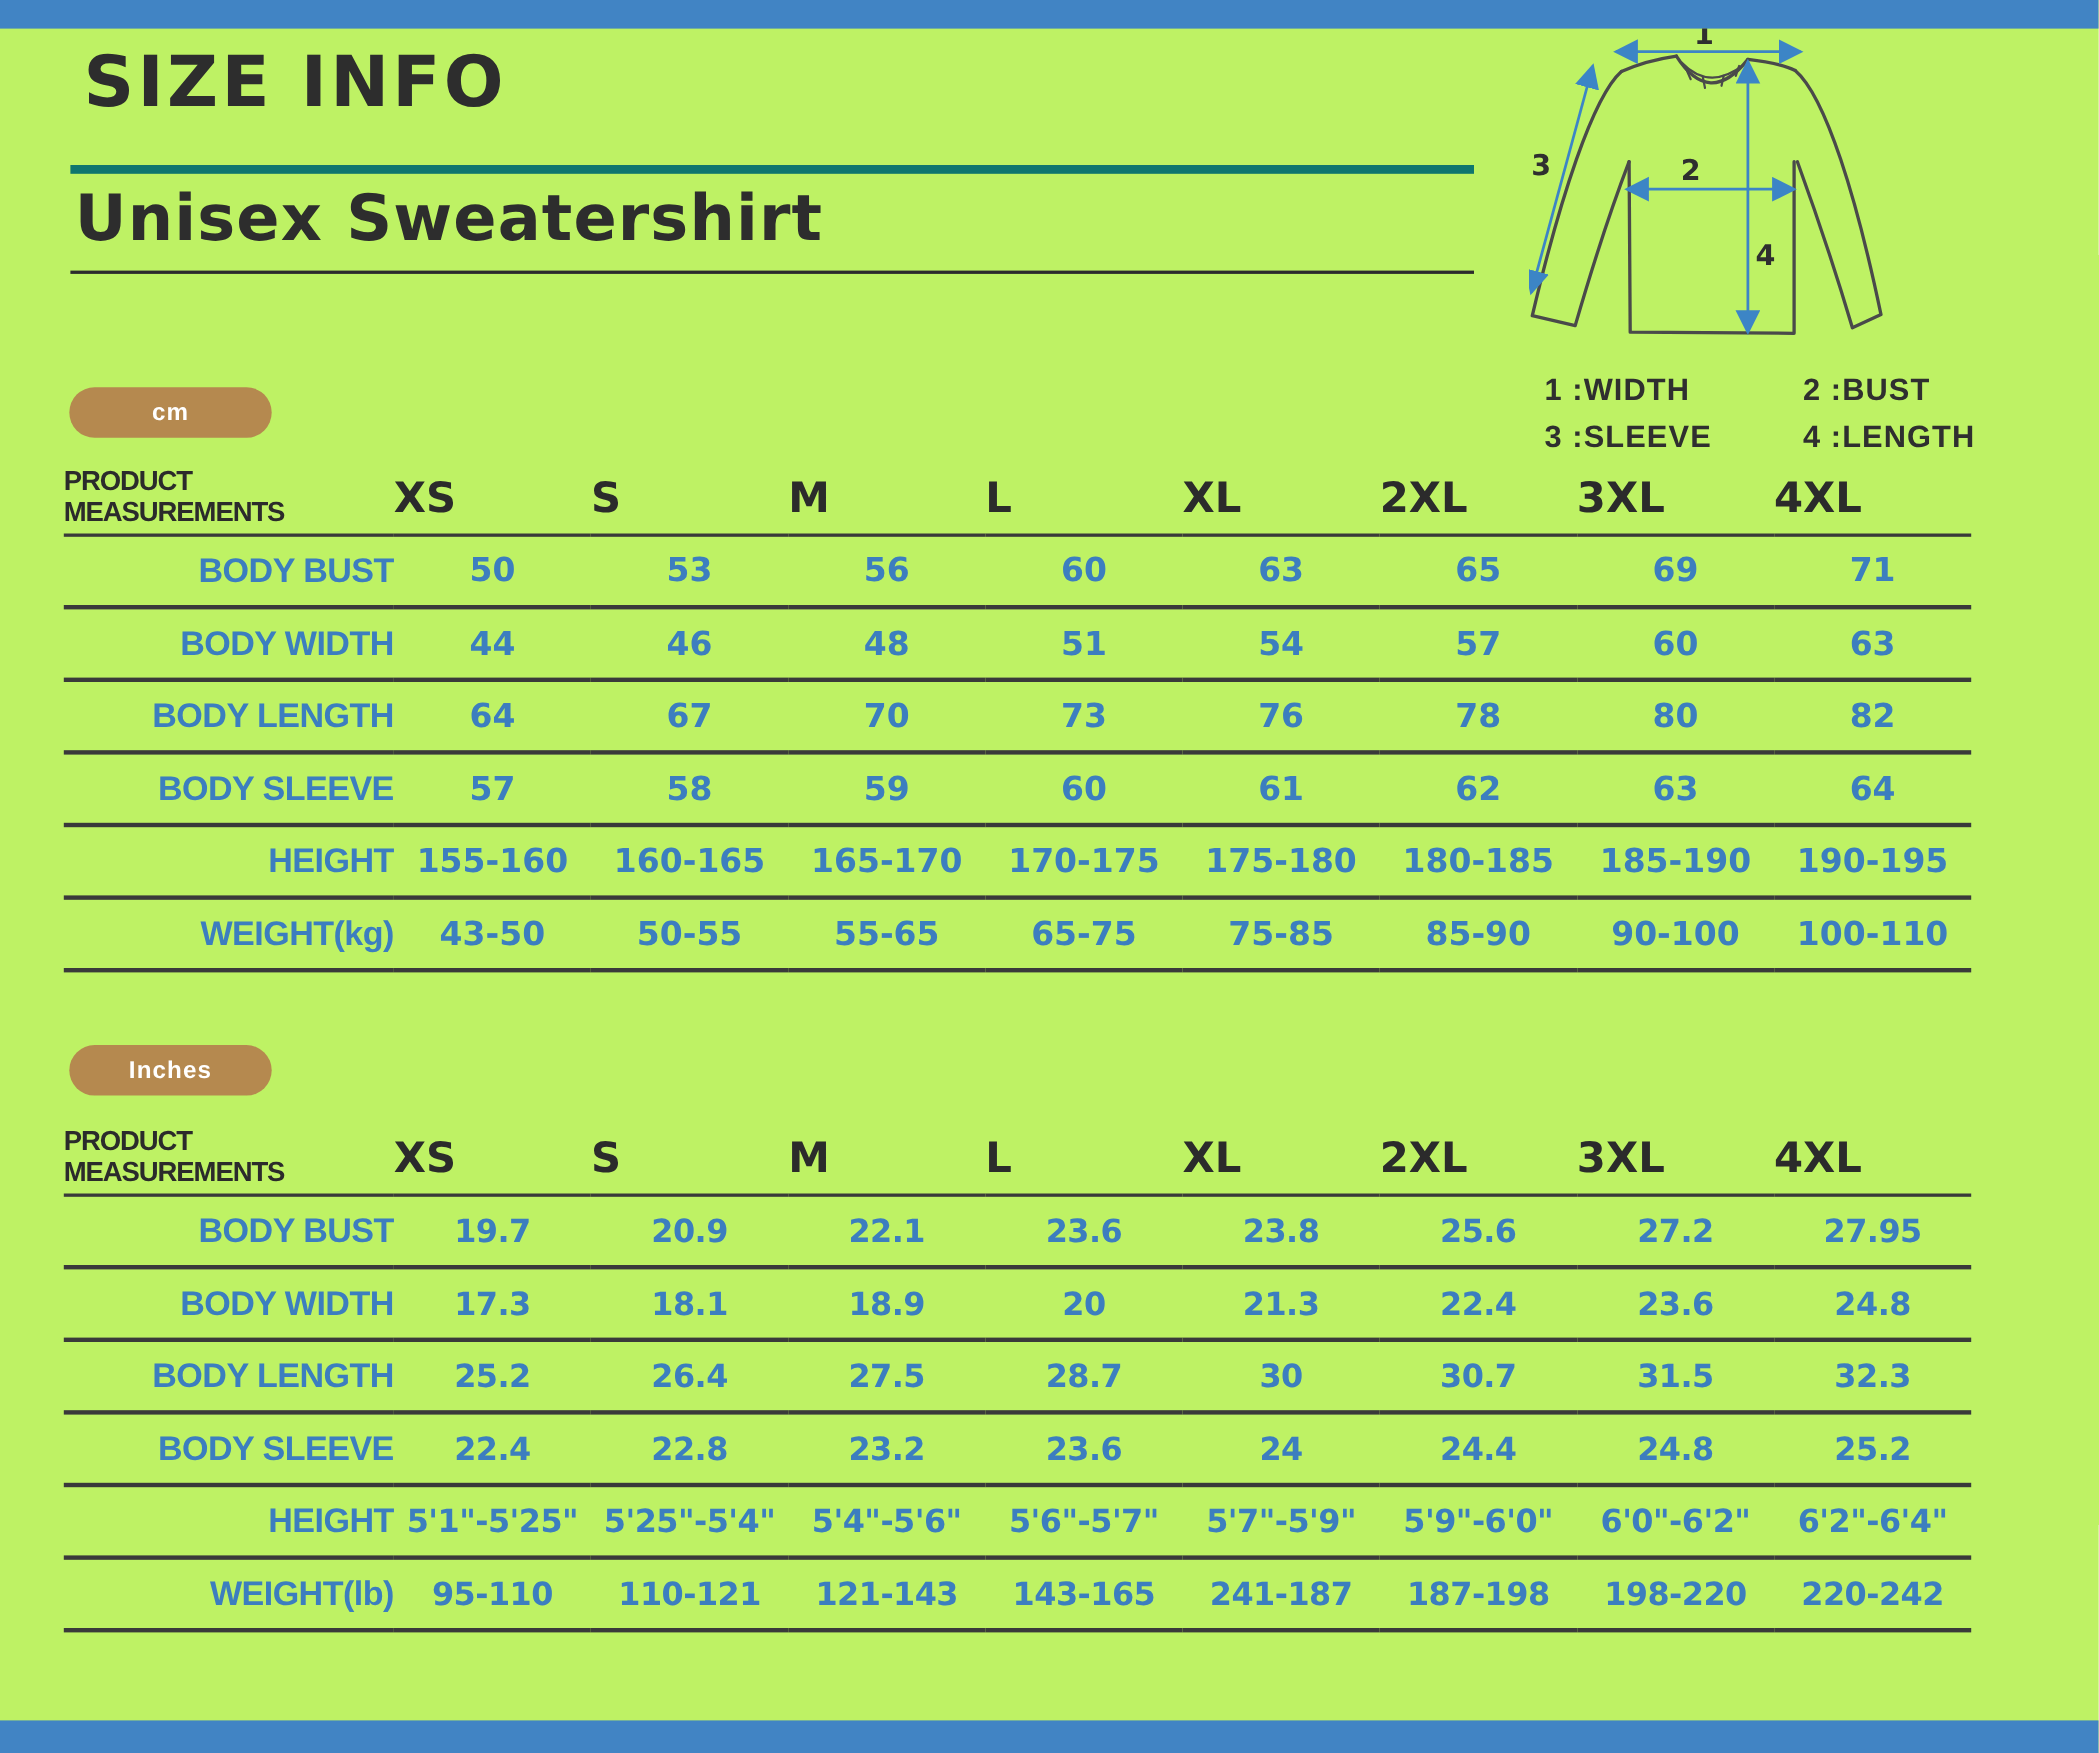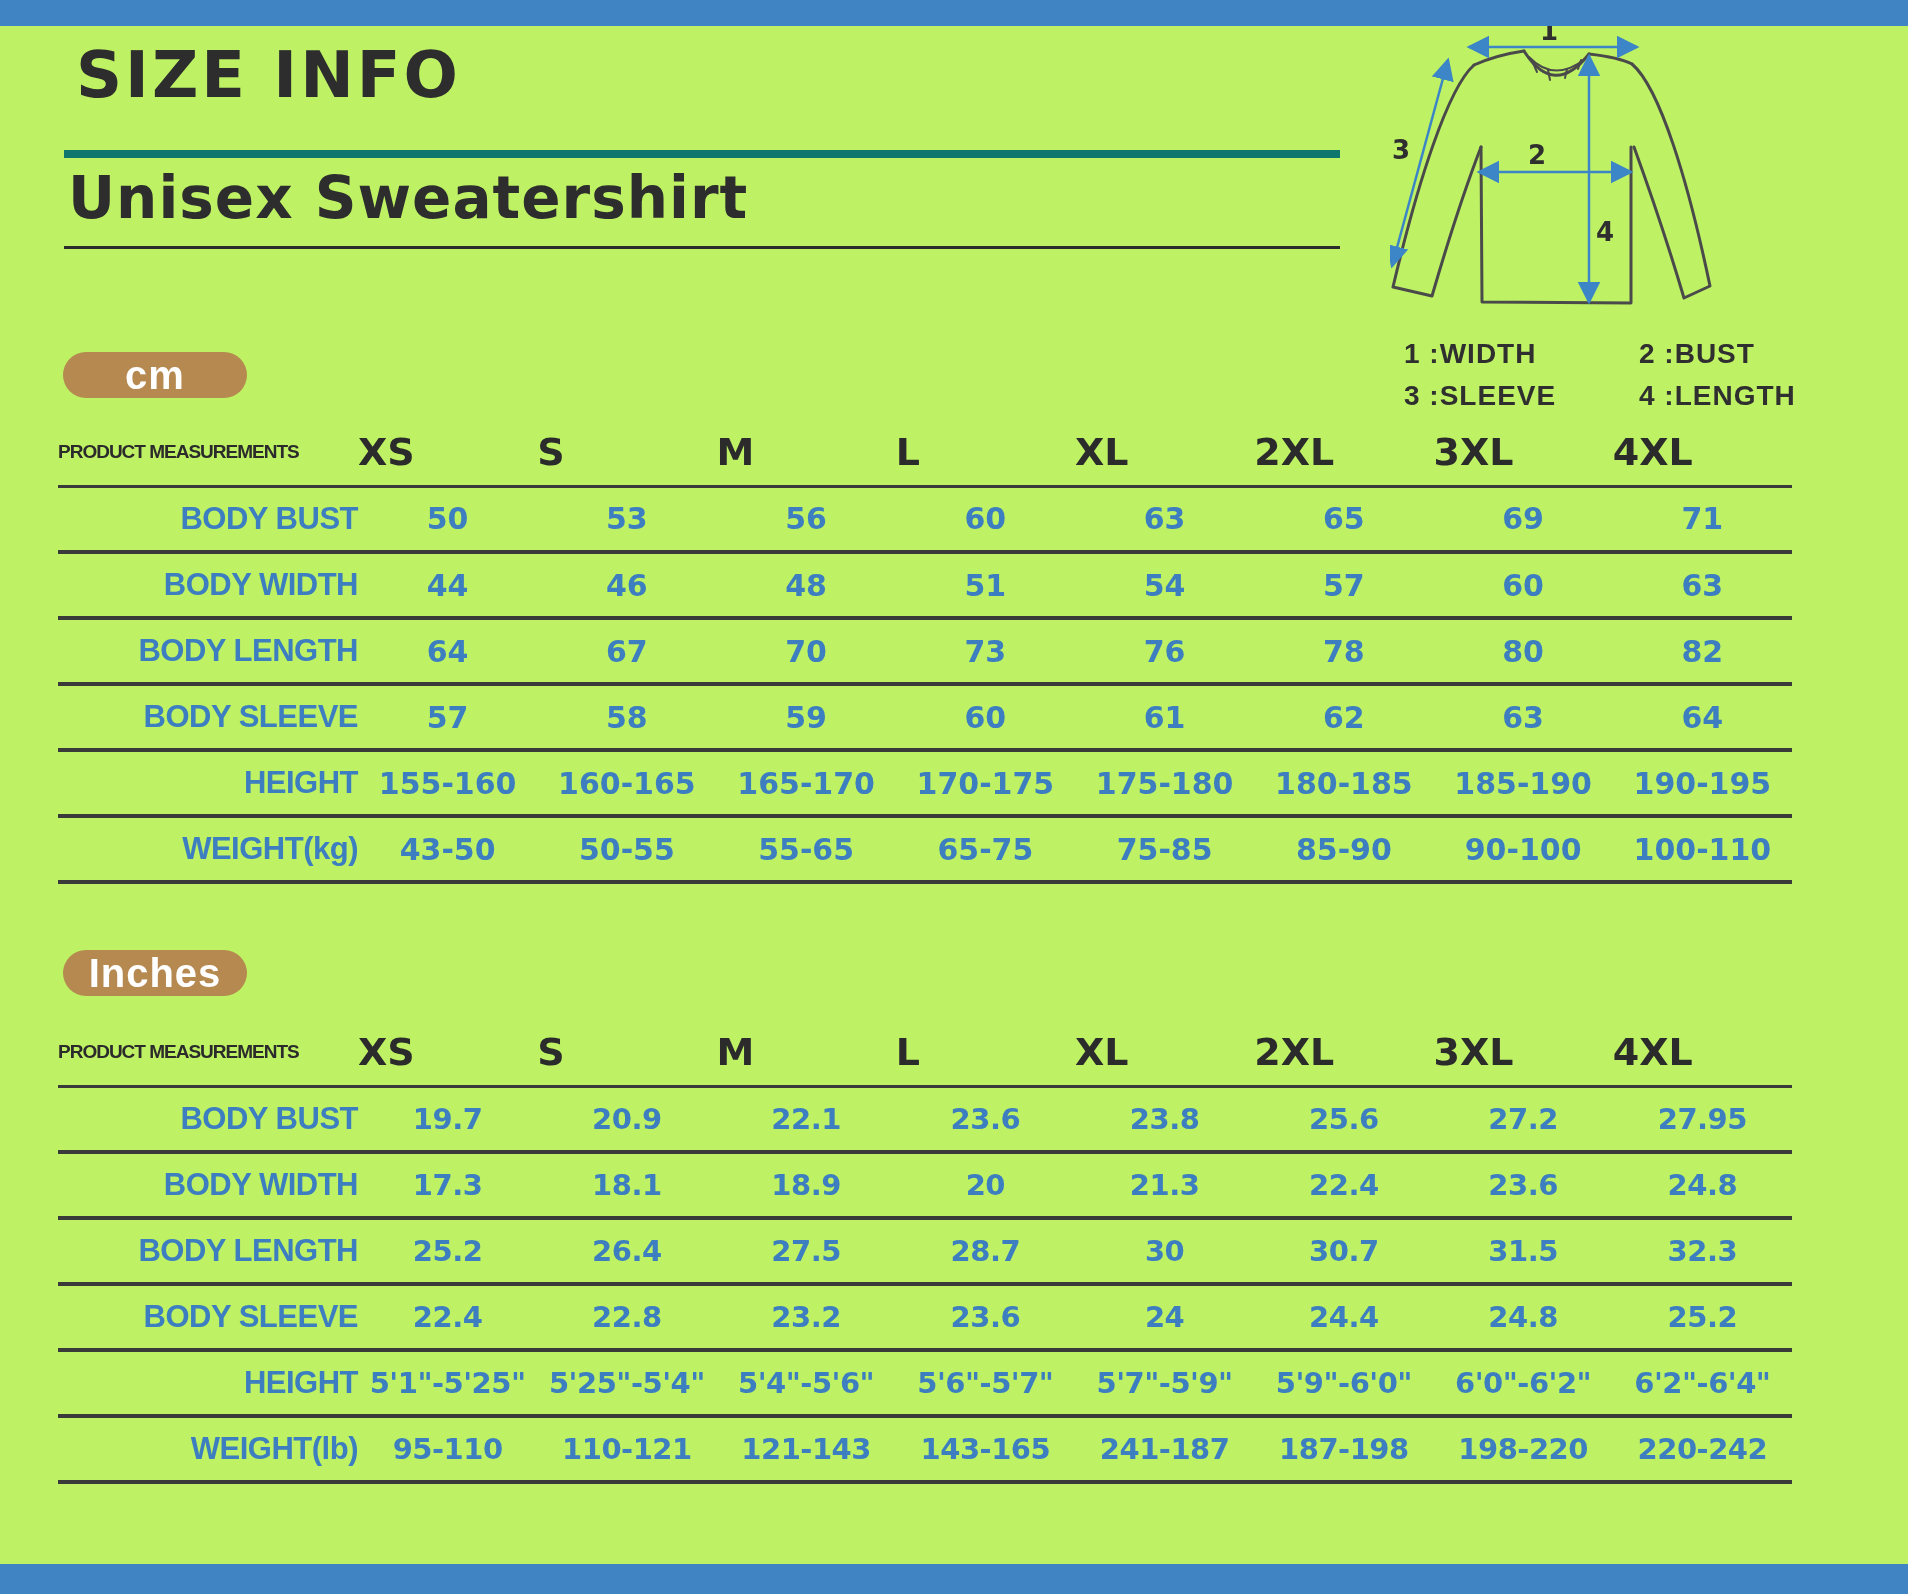--- a/index.html
+++ b/index.html
@@ -28,37 +28,37 @@
 
   .diagram { position:absolute; left:1390px; top:26px; width:490px; }
   .legend {
     margin:8px 0 0 14px; display:grid; grid-template-columns:235px auto;
     row-gap:10px; font-size:28px; font-weight:bold; color:#2f2f2f; letter-spacing:1px;
   }
 
   .badge {
     position:absolute; left:63px; width:184px; height:46px;
     background:#b5894f; border-radius:23px; color:#ffffff;
-    font-size:40px; font-weight:bold; letter-spacing:1px;
+    font-size:22px; font-weight:bold; letter-spacing:1px;
     display:flex; align-items:center; justify-content:center;
   }
   .badge.cm { top:352px; }
   .badge.inches { top:950px; }
 
   table.size-table {
     position:absolute; left:58px; width:1734px;
     border-collapse:collapse; table-layout:fixed;
   }
   #cm-table { top:420px; }
   #inches-table { top:1020px; }
   .size-table th, .size-table td { padding:0; overflow:visible; }
   .size-table tr.head-row { height:66px; border-bottom:3px solid #3a3a3a; }
   .size-table tbody tr { height:66px; border-bottom:4px solid #3a3a3a; }
   .row-label-head {
-    text-align:left; font-size:19px; font-weight:bold; color:#2b2b2b;
+    text-align:left; font-size:25px; font-weight:bold; color:#2b2b2b;
     letter-spacing:-1px; width:300px;
   }
   .size-head {
     text-align:left; font-size:38px; font-weight:bold; color:#2b2b2b;
     font-family:"DejaVu Sans", sans-serif;
   }
   .row-label {
     text-align:right; font-size:31px; font-weight:bold; color:#3c7ebf;
     letter-spacing:-0.5px;
   }

